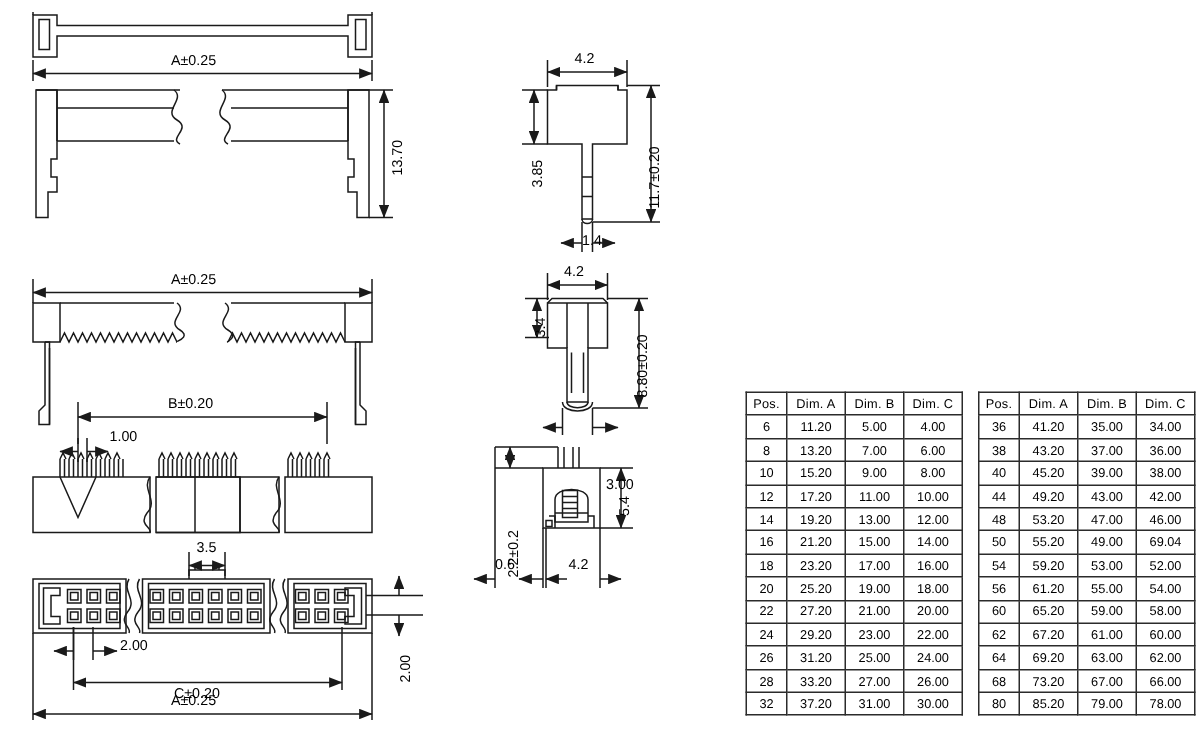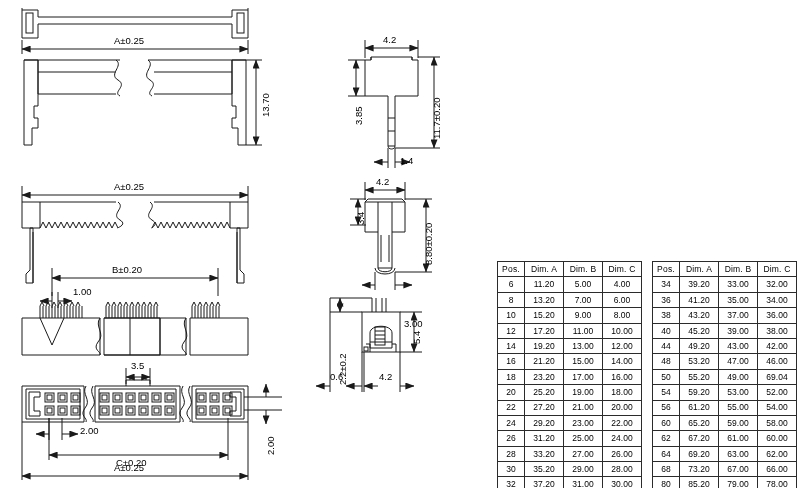--- a/index.html
+++ b/index.html
@@ -362,21 +362,21 @@
 
   <div class="lbl" style="left:131px;top:361px;">3.5</div>
   <div class="lbl" style="left:80px;top:426px;">2.00</div>
   <div class="lbl" style="left:116px;top:458px;">C±0.20</div>
   <div class="lbl" style="left:114px;top:463px;">A±0.25</div>
   <div class="lbl rot" style="left:266px;top:455px;">2.00</div>
 
   <div class="lbl" style="left:383px;top:35px;">4.2</div>
   <div class="lbl rot" style="left:354px;top:125px;">3.85</div>
   <div class="lbl rot" style="left:432px;top:139px;">11.7±0.20</div>
-  <div class="lbl" style="left:400px;top:156px;">1.4</div>
+  <div class="lbl" style="left:388px;top:156px;">1.4</div>
 
   <div class="lbl" style="left:376px;top:177px;">4.2</div>
   <div class="lbl rot" style="left:356px;top:225px;">3.4</div>
   <div class="lbl rot" style="left:424px;top:265px;">8.80±0.20</div>
   <div class="lbl" style="left:404px;top:279px;margin-top:40px;">3.00</div>
 
   <div class="lbl rot" style="left:338px;top:385px;">2.2±0.2</div>
   <div class="lbl rot" style="left:412px;top:344px;">5.4</div>
   <div class="lbl" style="left:318px;top:372px;margin-left:12px;">0.6</div>
   <div class="lbl" style="left:379px;top:372px;">4.2</div>
@@ -457,51 +457,39 @@
           <td class="c-dim">25.00</td>
           <td class="c-dim">24.00</td>
         </tr>
         <tr>
           <td class="c-pos">28</td>
           <td class="c-dim">33.20</td>
           <td class="c-dim">27.00</td>
           <td class="c-dim">26.00</td>
         </tr>
         <tr>
-          <td class="c-pos">30</td>
-          <td class="c-dim">35.20</td>
-          <td class="c-dim">29.00</td>
-          <td class="c-dim">28.00</td>
-        </tr>
-        <tr>
           <td class="c-pos">32</td>
           <td class="c-dim">37.20</td>
           <td class="c-dim">31.00</td>
           <td class="c-dim">30.00</td>
         </tr>
       </tbody>
   </table>
 
   <table class="tbl" id="table-right">
     <thead>
       <tr>
         <th class="c-pos">Pos.</th>
         <th class="c-dim">Dim. A</th>
         <th class="c-dim">Dim. B</th>
         <th class="c-dim">Dim. C</th>
       </tr>
     </thead>
     <tbody>
         <tr>
-          <td class="c-pos">34</td>
-          <td class="c-dim">39.20</td>
-          <td class="c-dim">33.00</td>
-          <td class="c-dim">32.00</td>
-        </tr>
-        <tr>
           <td class="c-pos">36</td>
           <td class="c-dim">41.20</td>
           <td class="c-dim">35.00</td>
           <td class="c-dim">34.00</td>
         </tr>
         <tr>
           <td class="c-pos">38</td>
           <td class="c-dim">43.20</td>
           <td class="c-dim">37.00</td>
           <td class="c-dim">36.00</td>

